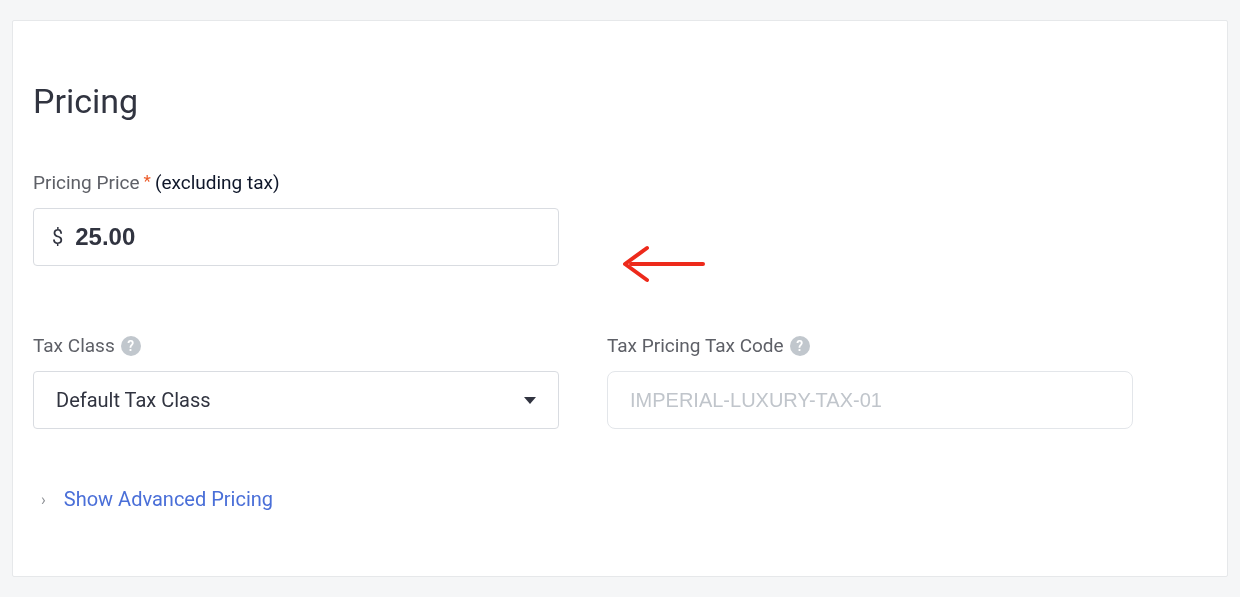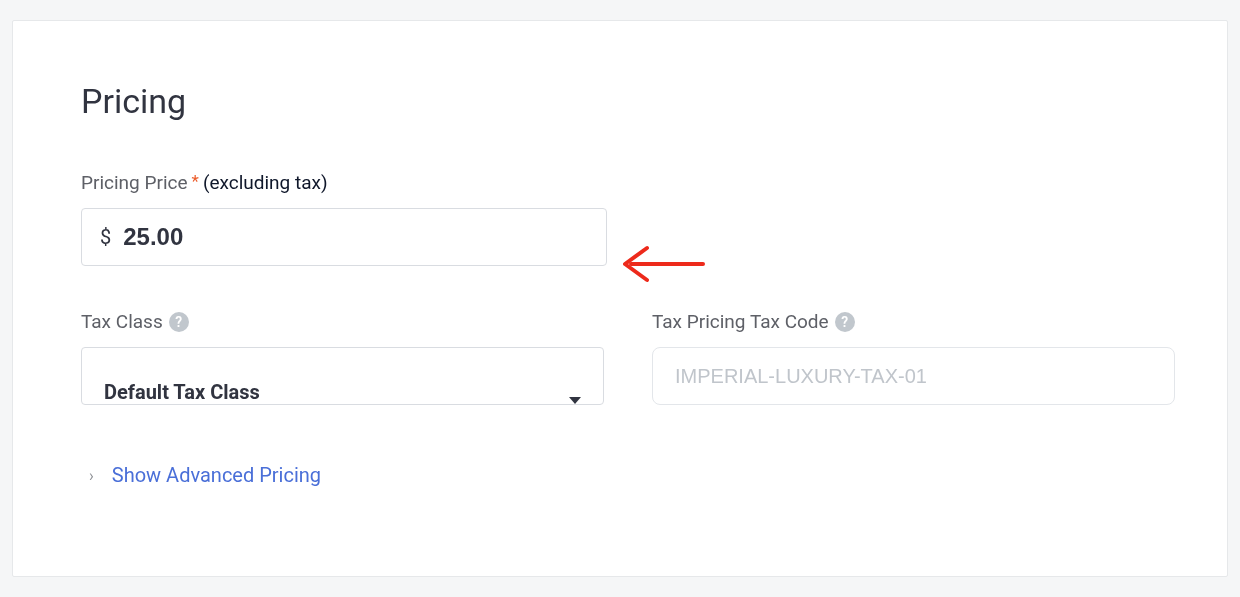--- a/index.html
+++ b/index.html
@@ -11,21 +11,21 @@
       font-family: -apple-system, BlinkMacSystemFont, "Segoe UI", Roboto, Helvetica, Arial, sans-serif;
       background: #f5f6f7;
       width: 1240px;
       height: 597px;
       padding: 20px 12px;
     }
     .card {
       background: #ffffff;
       border: 1px solid #e6e8ea;
       border-radius: 2px;
-      padding: 60px 52px 70px 68px;
+      padding: 60px 52px 70px 20px;
       height: 100%;
       position: relative;
     }
     .heading {
       font-size: 34px;
       font-weight: 400;
       color: #313440;
       margin-bottom: 50px;
     }
     .label-row {
@@ -78,36 +78,35 @@
       outline: none;
       font-size: 24px;
       color: #313440;
       font-weight: 600;
       width: 100%;
       background: transparent;
     }
     .two-col {
       display: flex;
       gap: 48px;
-      margin-top: 44px;
+      margin-top: 68px;
     }
     .col {
       width: 526px;
     }
     .select-wrap {
       display: flex;
-      align-items: flex-end;
+      align-items: center;
       justify-content: space-between;
       border: 1px solid #d9dce1;
       border-radius: 4px;
       height: 58px;
       padding: 0 22px;
       background: #ffffff;
       cursor: pointer;
-      font-weight: bold;
     }
     .select-text {
       font-size: 20px;
       color: #313440;
     }
     .caret-down {
       width: 0;
       height: 0;
       border-left: 6px solid transparent;
       border-right: 6px solid transparent;

